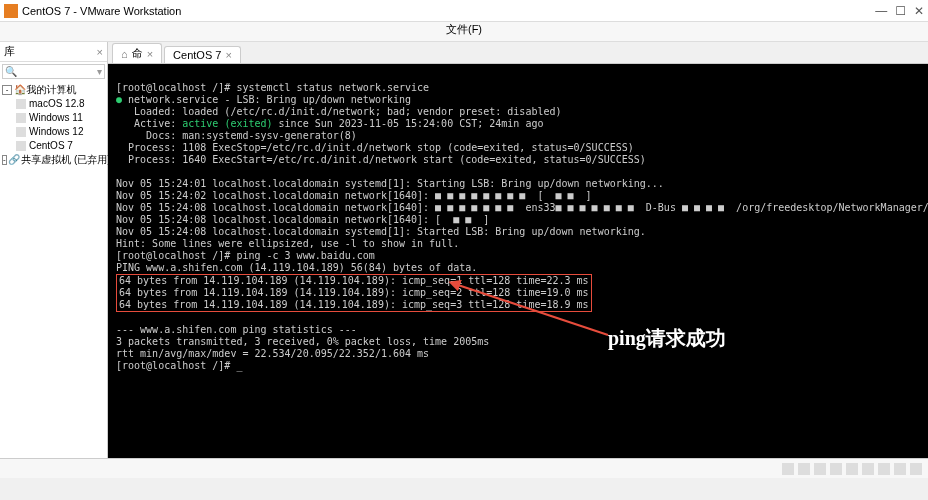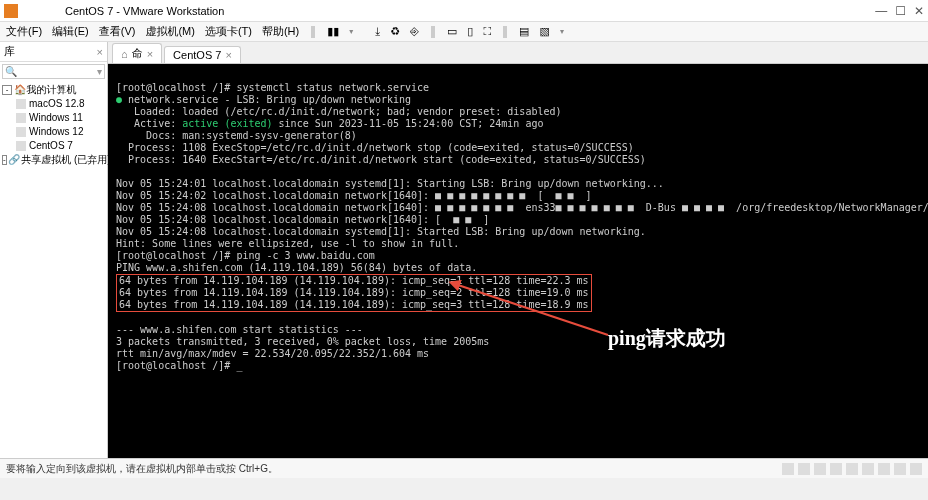--- a/index.html
+++ b/index.html
@@ -1,21 +1,21 @@
 <!DOCTYPE html>
 <html><head>
 <meta charset="utf-8">
 <style>
   * { box-sizing: border-box; margin: 0; padding: 0; }
   body { font-family: "Microsoft YaHei", sans-serif; font-size: 11px; background: #f0f0f0; width: 928px; height: 500px; overflow: hidden; position: relative; }
-  .titlebar { height: 22px; background: #fff; border-bottom: 1px solid #ddd; display: flex; align-items: center; padding: 0 4px; gap: 43px; }
+  .titlebar { height: 22px; background: #fff; border-bottom: 1px solid #ddd; display: flex; align-items: center; padding: 0 4px; }
   .titlebar .icon { width: 14px; height: 14px; background: #e67e22; margin-right: 4px; display: inline-block; }
   .titlebar .title { flex: 1; font-size: 11px; }
   .titlebar .winbtns { display: flex; gap: 8px; font-size: 12px; color: #555; }
-  .menubar { height: 20px; background: #f7f7f7; display: flex; align-items: center; padding: 0 4px; gap: 6px; border-bottom: 1px solid #ddd; font-size: 11px; }
+  .menubar { height: 20px; background: #f7f7f7; display: flex; align-items: center; padding: 0 4px; gap: 6px; border-bottom: 1px solid #ddd; font-size: 11px; flex-direction: column; }
   .menubar span { padding: 0 2px; }
   .main { display: flex; height: 416px; }
   .sidebar { width: 108px; background: #fff; border-right: 1px solid #ccc; display: flex; flex-direction: column; }
   .sidebar-head { display: flex; align-items: center; justify-content: space-between; border-bottom: 1px solid #ddd; padding: 2px 4px; font-size: 11px; }
   .sidebar-head .x { color: #888; cursor: pointer; }
   .sidebar-search { display: flex; align-items: center; border: 1px solid #ccc; margin: 2px; padding: 1px 2px; font-size: 10px; color: #999; }
   .sidebar-search .sicon { margin-left: auto; }
   .tree { padding: 2px 2px; font-size: 10px; line-height: 14px; }
   .tree .node { display: flex; align-items: center; white-space: nowrap; }
   .tree .node .ticon { width: 10px; height: 10px; border: 1px solid #888; margin-right: 2px; font-size: 8px; text-align: center; line-height: 8px; }
@@ -131,39 +131,38 @@
 <span>Nov 05 15:24:08 localhost.localdomain network[1640]: ■ ■ ■ ■ ■ ■ ■  ens33■ ■ ■ ■ ■ ■ ■  D-Bus ■ ■ ■ ■  /org/freedesktop/NetworkManager/ActiveConnection/2■</span>
 <span>Nov 05 15:24:08 localhost.localdomain network[1640]: [  ■ ■  ]</span>
 <span>Nov 05 15:24:08 localhost.localdomain systemd[1]: Started LSB: Bring up/down networking.</span>
 <span>Hint: Some lines were ellipsized, use -l to show in full.</span>
 <span>[root@localhost /]# ping -c 3 www.baidu.com</span>
 <span>PING www.a.shifen.com (14.119.104.189) 56(84) bytes of data.</span>
 <span class="hl-box"><span>64 bytes from 14.119.104.189 (14.119.104.189): icmp_seq=1 ttl=128 time=22.3 ms</span>
 <span>64 bytes from 14.119.104.189 (14.119.104.189): icmp_seq=2 ttl=128 time=19.0 ms</span>
 <span>64 bytes from 14.119.104.189 (14.119.104.189): icmp_seq=3 ttl=128 time=18.9 ms</span></span>
 
-<span>--- www.a.shifen.com start statistics ---</span>
+<span>--- www.a.shifen.com ping statistics ---</span>
 <span>3 packets transmitted, 3 received, 0% packet loss, time 2005ms</span>
 <span>rtt min/avg/max/mdev = 22.534/20.095/22.352/1.604 ms</span>
 <span>[root@localhost /]# _</span>
 <svg class="arrow" style="left:340px;top:216px" width="170" height="60">
   <defs>
             <marker id="ah" markerWidth="8" markerHeight="8" refX="1" refY="3" orient="auto">
               <polygon points="0 0, 6 3, 0 6" fill="#e74c3c"></polygon>
             </marker>
           </defs>
   <line x1="160" y1="55" x2="10" y2="5" stroke="#e74c3c" stroke-width="2" marker-end="url(#ah)"></line>
 </svg>
 <div class="annotation" style="left:500px;top:268px">ping请求成功</div>
     </div>
   </div>
 </div>
 
 <div class="statusbar">
-  <span>要将输入定向到该虚拟机，请在虚拟机内部单击或按 Ctrl+G。</span>
   <div class="right">
     <span class="sicon"></span>
     <span class="sicon"></span>
     <span class="sicon"></span>
     <span class="sicon"></span>
     <span class="sicon"></span>
     <span class="sicon"></span>
     <span class="sicon"></span>
     <span class="sicon"></span>
     <span class="sicon"></span>

